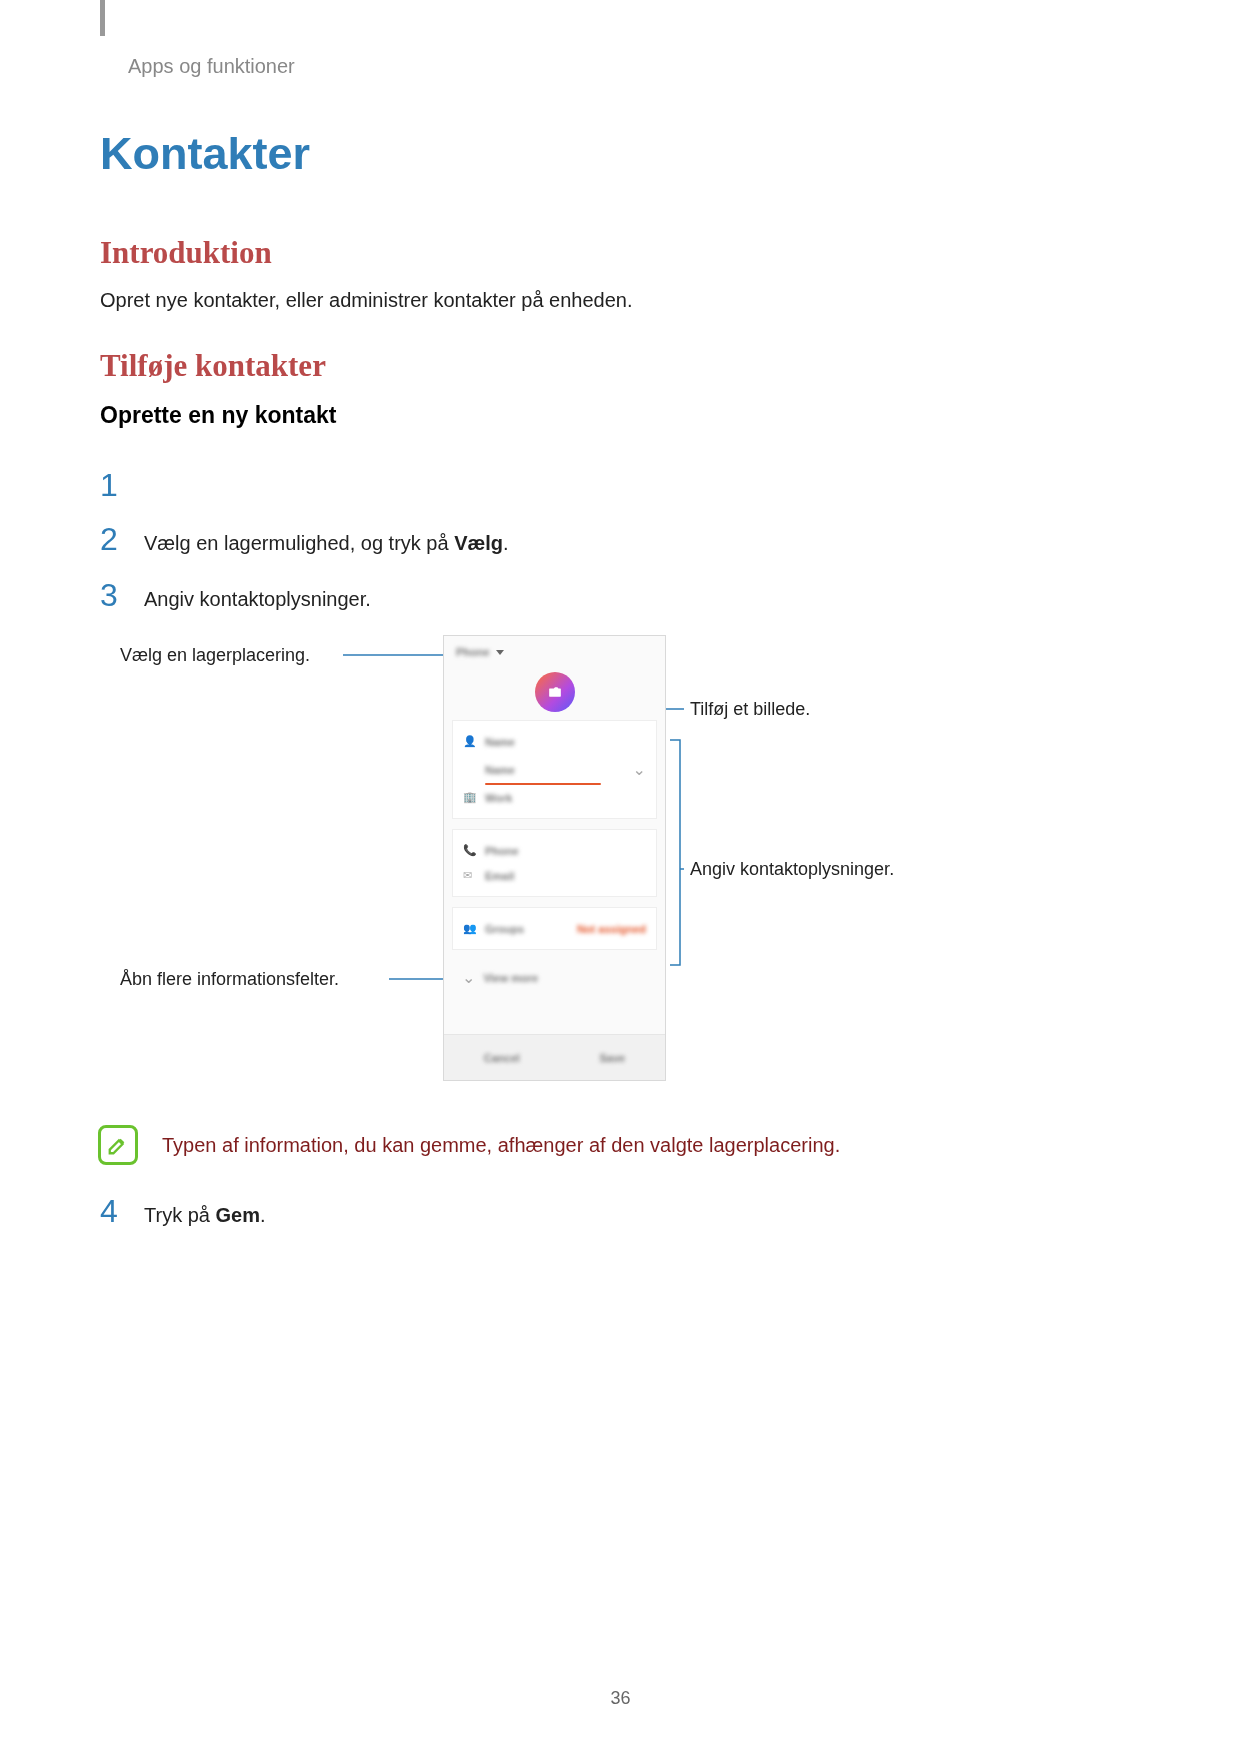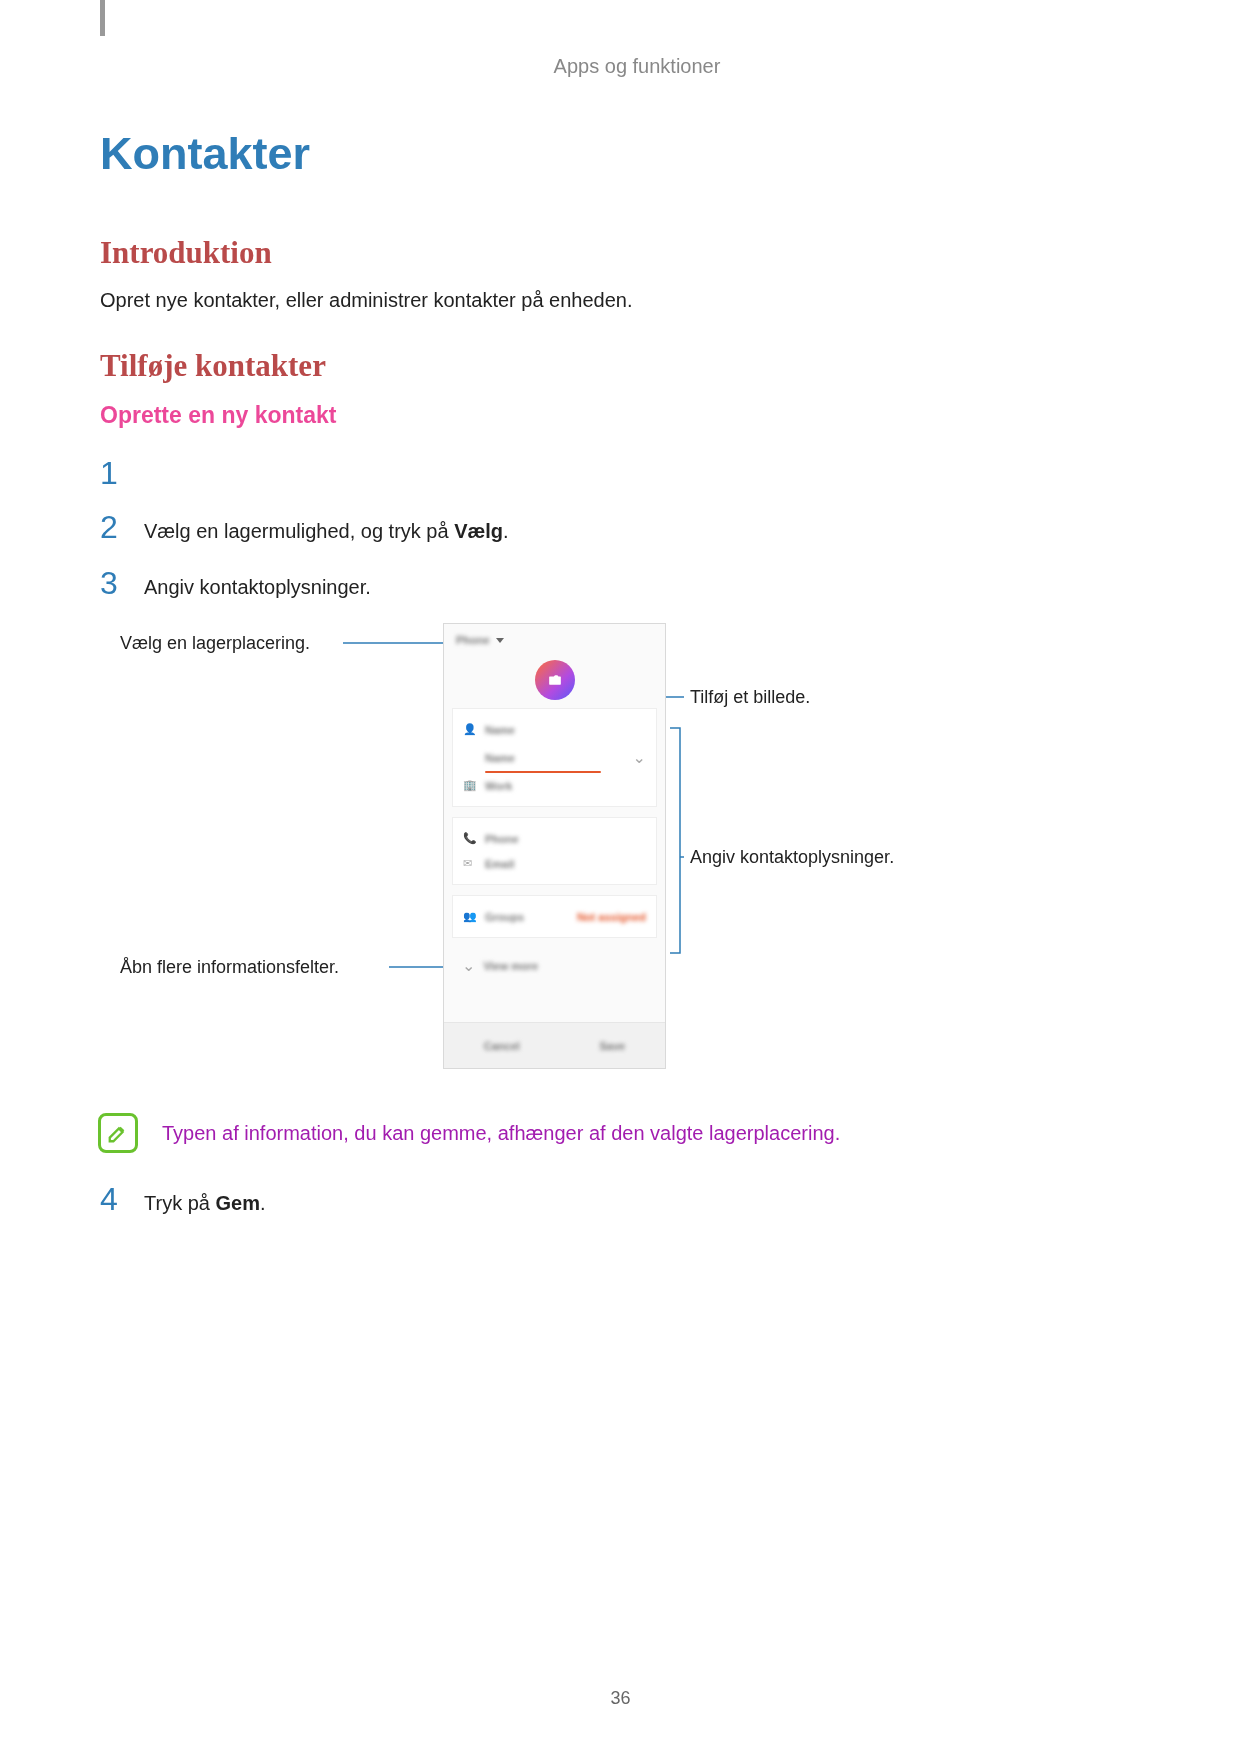--- a/index.html
+++ b/index.html
@@ -9,26 +9,26 @@
       font-family: -apple-system, BlinkMacSystemFont, "Segoe UI", Helvetica, Arial, sans-serif;
       background: #fff;
       color: #222;
       position: relative;
     }
     .page { padding: 55px 95px 0 100px; }
     .tab-marker {
       position: absolute; left: 100px; top: 0; width: 5px; height: 36px; background: #999;
     }
     .breadcrumb {
-      font-size: 20px; color: #888; margin-left: 28px; margin-bottom: 50px; font-weight: 400; text-align: center;
+      font-size: 20px; color: #888; margin-left: 28px; margin-bottom: 50px; font-weight: 400;
     }
     .h1 { font-size: 45px; color: #2f7db7; font-weight: 700; margin-bottom: 55px; }
     .h2 { font-size: 31px; color: #b94a4a; font-weight: 600; margin-bottom: 18px; font-family: Liberation Serif, serif; }
     .intro-p { font-size: 20px; color: #222; margin-bottom: 36px; }
-    .h3 { font-size: 23px; color: #ec4899; font-weight: 700; margin-bottom: 28px; }
+    .h3 { font-size: 23px; color: #000000; font-weight: 700; margin-bottom: 40px; }
     .steps { list-style: none; }
     .step { display: flex; align-items: flex-start; gap: 18px; margin-bottom: 22px; }
     .step-num { font-size: 32px; color: #2f7db7; line-height: 1; min-width: 26px; text-align: left; font-weight: 400; }
     .step-text { font-size: 20px; line-height: 1.4; padding-top: 6px; }
     .step-text b { font-weight: 700; }
     .add-dot {
       display: inline-flex; align-items: center; justify-content: center;
       width: 22px; height: 22px; background: #e5572b; border-radius: 50%;
       color: #fff; font-size: 16px; vertical-align: middle; margin: 0 2px;
     }
@@ -66,21 +66,21 @@
     }
     .btn-action { font-size: 11px; }
     .callout { position: absolute; font-size: 18px; color: #222; white-space: nowrap; }
     .callout-right { position: absolute; font-size: 18px; color: #222; }
     svg.lines { position: absolute; left: 0; top: 0; pointer-events: none; }
     .note-row { display: flex; align-items: center; gap: 24px; margin: 20px 0 30px -2px; }
     .note-icon {
       width: 40px; height: 40px; border: 3px solid #6ac22e; border-radius: 8px;
       display: flex; align-items: center; justify-content: center;
     }
-    .note-text { font-size: 20px; color: #a21caf; }
+    .note-text { font-size: 20px; color: #7f1d1d; }
     .pagenum {
       position: absolute; bottom: 45px; left: 0; right: 0; text-align: center;
       font-size: 18px; color: #666;
     }
     .figure-spacer { height: 470px; }
   </style>
 </head>
 <body>
 
 <div class="tab-marker"></div>

